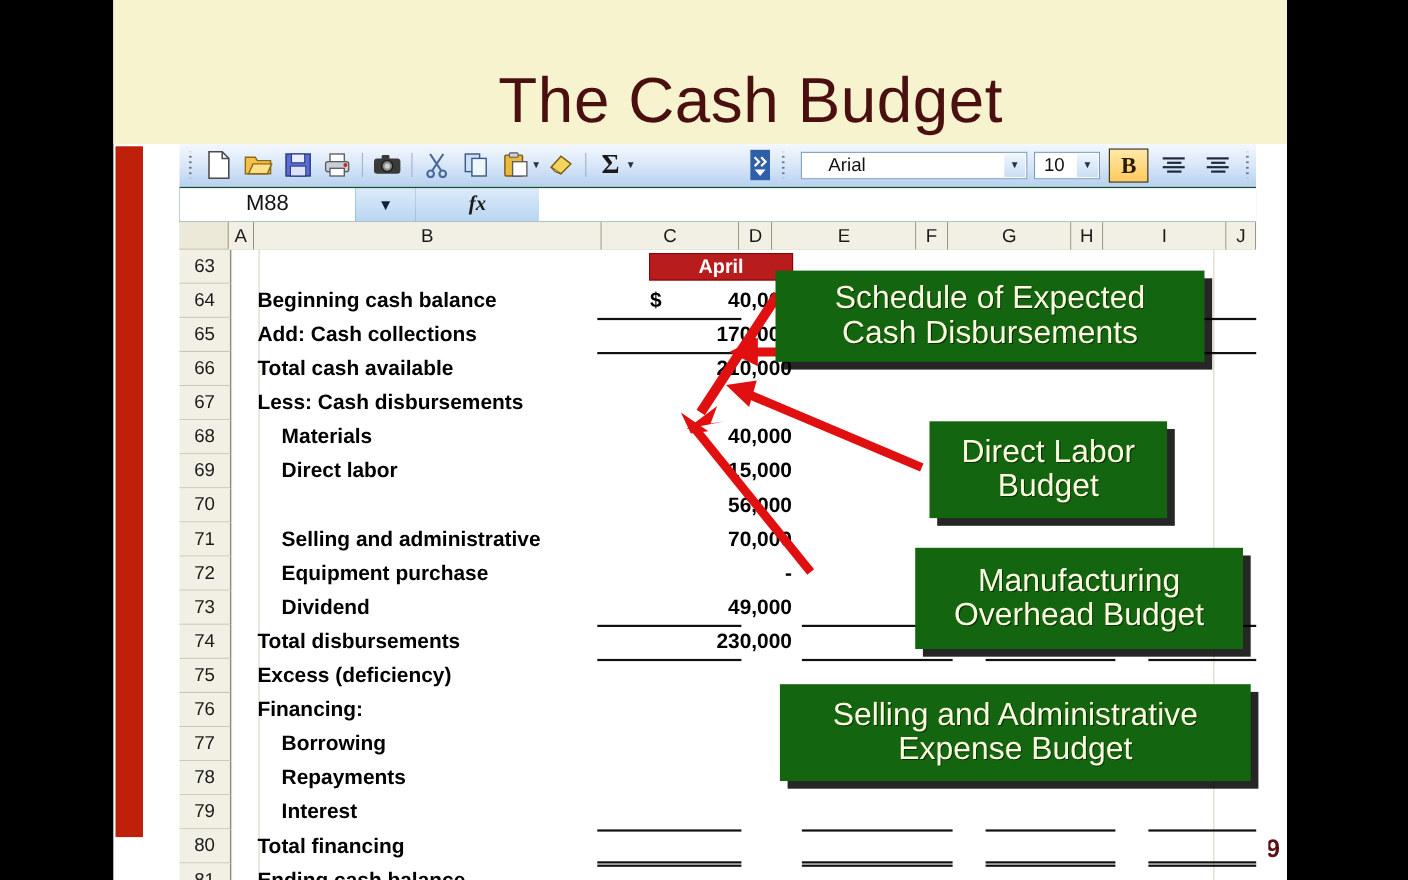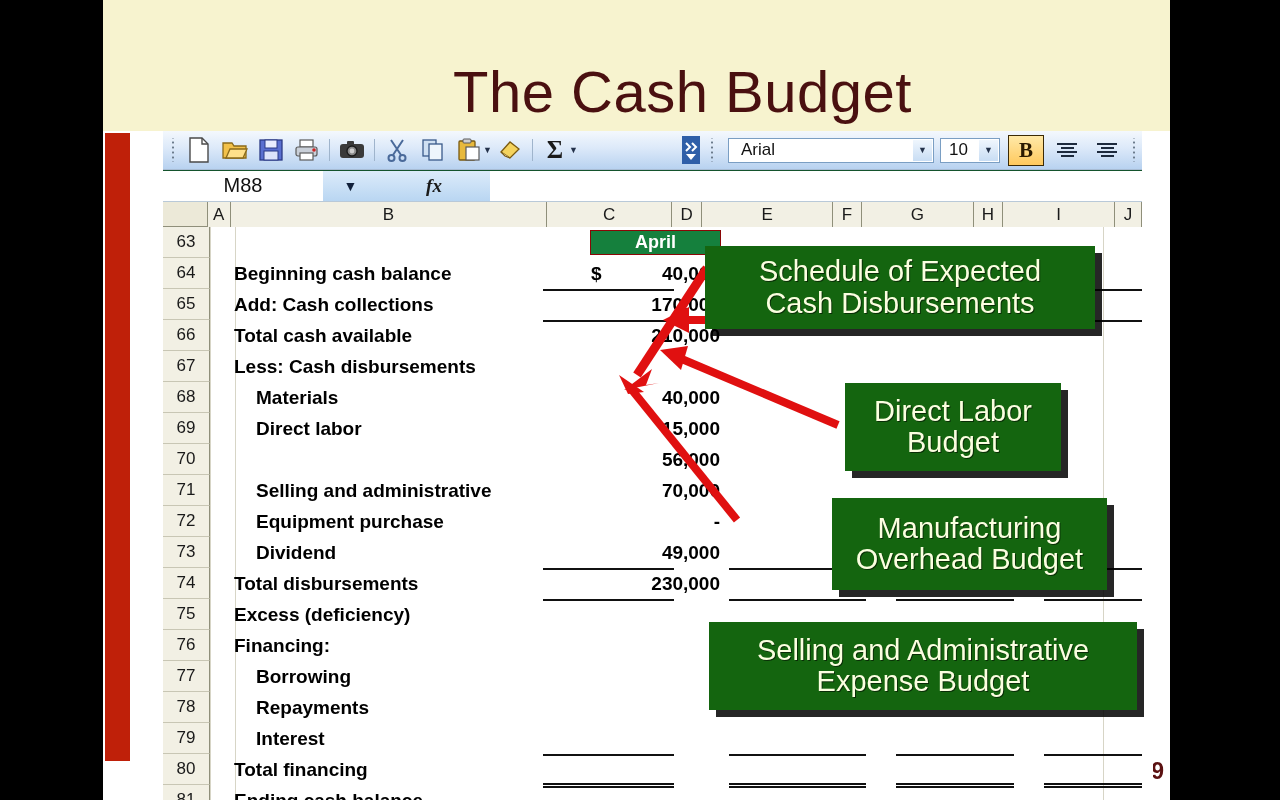--- a/index.html
+++ b/index.html
@@ -62,21 +62,21 @@
     background-size: 4px 5px; background-position: 2px 2px; background-repeat: repeat-y; }
   .tb-ico { width: 36px; height: 32px; display:flex; align-items:center; justify-content:center; position: relative; }
   .tb-sep { width: 1px; height: 22px; background: #9fb4cc; margin: 0 4px; }
   .tb-caret { font-size: 9px; color:#24324a; margin-left:-4px; }
 
   
   .font-combo {
     width: 206px; height: 25px; background: #fff; border: 1px solid #7a9ec3;
     display: flex; align-items: center; margin-left: 8px; position: relative;
   }
-  .font-combo .val { font-size: 17px; color: #111; padding-left: 12px; font-family:"Liberation Sans",sans-serif; }
+  .font-combo .val { font-size: 17px; color: #111; padding-left: 24px; font-family:"Liberation Sans",sans-serif; }
   .combo-btn { position:absolute; right:1px; top:1px; width:19px; height:21px;
     background: linear-gradient(to bottom,#eff6fd,#c8ddf4); display:flex;align-items:center;justify-content:center; }
   .size-combo { width: 60px; height: 25px; background:#fff; border:1px solid #7a9ec3;
     display:flex; align-items:center; margin-left: 6px; position: relative; }
   .size-combo .val { font-size: 17px; color:#111; padding-left: 8px; }
   .bold-btn {
     width: 36px; height: 31px; margin-left: 8px;
     background: linear-gradient(to bottom,#ffe9a8,#ffc95e);
     border: 1px solid #3b2a06; display:flex;align-items:center;justify-content:center;
     font-weight: bold; font-size: 21px; color: #2b1a00; font-family:"Liberation Serif",serif;
@@ -129,21 +129,21 @@
      font-size: 19px; font-weight: bold; color: #000; white-space: nowrap; }
   .cellB.ind { left: 46px; }
   .colC { position:absolute; left: 380px; width: 130px; top:0; height:31px;
      display:flex; align-items:center; justify-content:flex-end;
      font-size: 19px; font-weight:bold; color:#000; }
   .dollar { position:absolute; left: 381px; top:0; height:31px; display:flex;align-items:center;
      font-size:19px;font-weight:bold;color:#000; }
 
   .aprilhdr {
     position:absolute; left: 380px; top: 3px; width: 131px; height: 25px;
-    background: #15803d; border: 1px solid #8a0606;
+    background: #b91c1c; border: 1px solid #8a0606;
     color:#fff; font-weight:bold; font-size:18px;
     display:flex;align-items:center;justify-content:center;
   }
 
   
   .rule { position:absolute; height:0; border-top: 2px solid #111; }
   .rule.dbl { border-top: 2px solid #111; border-bottom: 2px solid #111; height: 5px; }
 
   
   .vsep { position:absolute; top:0; width:1px; height:573px; background:#d7d5c6; }
@@ -508,21 +508,21 @@
       </span>
     </div>
 
     <div class="callout" style="left:742px; top:383px; width:216px; height:88px;">
       <span>
         <span>Direct Labor</span><br>
         <span>Budget</span>
       </span>
     </div>
 
-    <div class="callout" style="left:729px; top:498px; width:275px; height:92px;">
+    <div class="callout" style="left:729px; top:498px; width:298px; height:92px;">
       <span>
         <span>Manufacturing</span><br>
         <span>Overhead Budget</span>
       </span>
     </div>
 
     <div class="callout" style="left:606px; top:622px; width:428px; height:88px;">
       <span>
         <span>Selling and Administrative</span><br>
         <span>Expense Budget</span>

